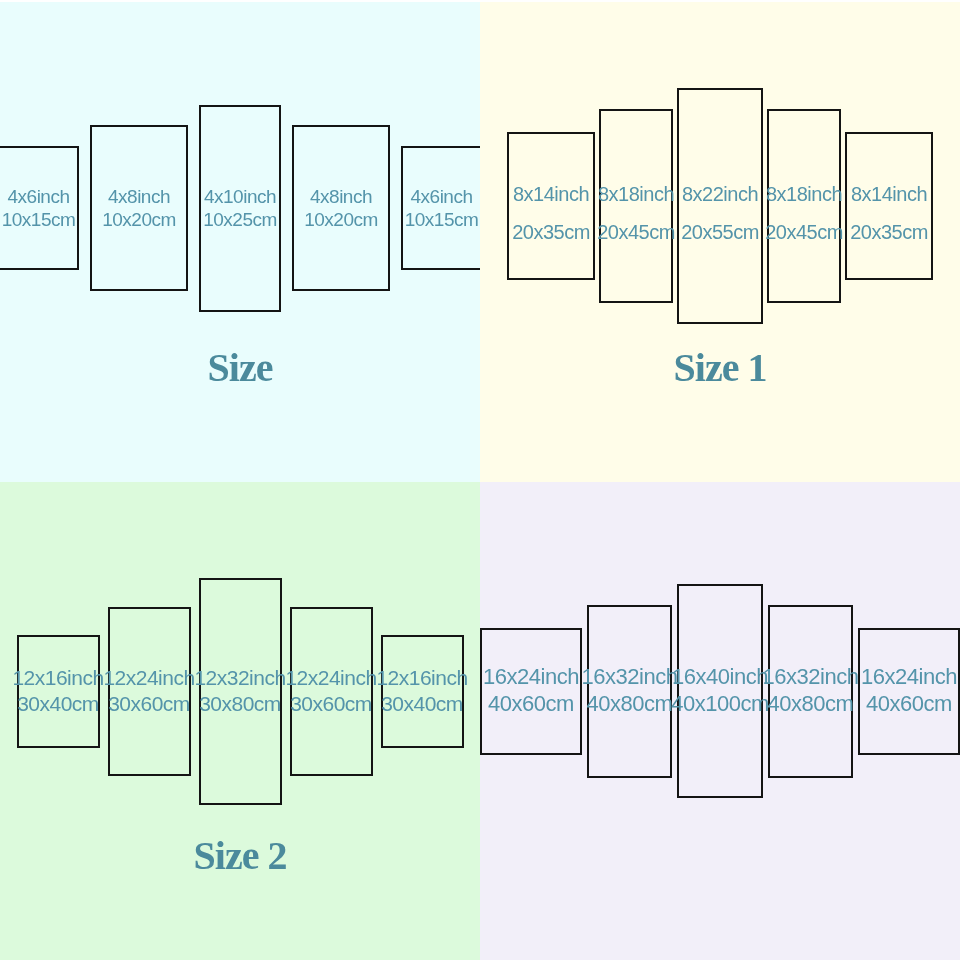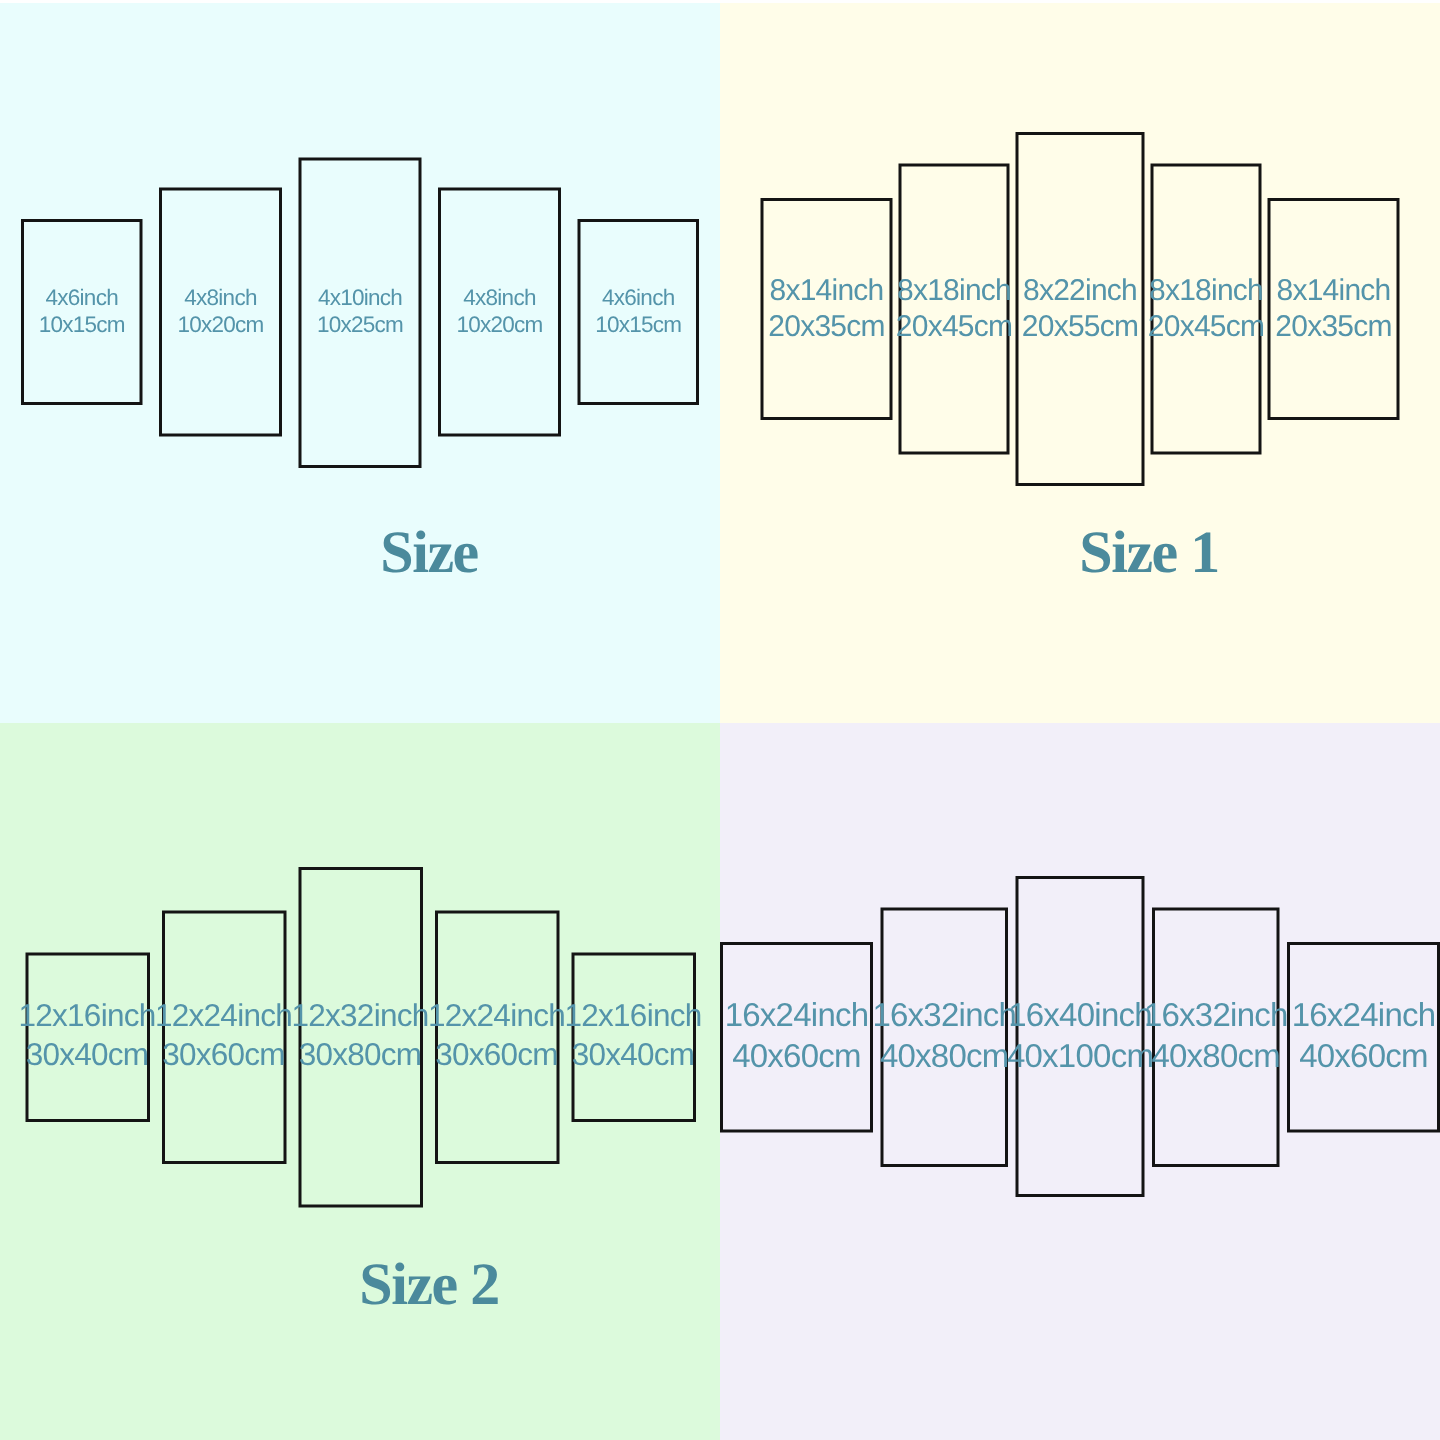--- a/index.html
+++ b/index.html
@@ -34,28 +34,28 @@
     display: flex; flex-direction: column;
     justify-content: center; align-items: center;
     flex: 0 0 auto;
   }
   .panel span {
     white-space: nowrap;
     color: #5494aa;
     letter-spacing: -0.5px;
     line-height: 1.22;
   }
-  .q-tl .panel span { font-size: 15px; }
-  .q-tr .panel span { font-size: 20px; }
+  .q-tl .panel span { font-size: 19px; }
+  .q-tr .panel span { font-size: 20px; margin-top: 14px; }
   .q-bl .panel span { font-size: 21px; }
   .q-br .panel span { font-size: 22px; }
 
   
   .q-tl .panel:nth-child(1), .q-tl .panel:nth-child(5) { width: 81px; height: 124px; }
-  .q-tl .panel:nth-child(2), .q-tl .panel:nth-child(4) { width: 82px; height: 166px; }
+  .q-tl .panel:nth-child(2), .q-tl .panel:nth-child(4) { width: 98px; height: 166px; }
   .q-tl .panel:nth-child(3)                            { width: 82px; height: 207px; }
 
   .q-tr .panel:nth-child(1), .q-tr .panel:nth-child(5) { width: 88px; height: 148px; }
   .q-tr .panel:nth-child(2), .q-tr .panel:nth-child(4) { width: 74px; height: 194px; }
   .q-tr .panel:nth-child(3)                            { width: 86px; height: 236px; }
 
   .q-bl .panel:nth-child(1), .q-bl .panel:nth-child(5) { width: 83px; height: 113px; }
   .q-bl .panel:nth-child(2), .q-bl .panel:nth-child(4) { width: 83px; height: 169px; }
   .q-bl .panel:nth-child(3)                            { width: 83px; height: 227px; }
 
@@ -66,21 +66,20 @@
   .quadrant-title {
     position: absolute; left: 0; width: 100%;
     margin: 0;
     text-align: center;
     font-family: "Liberation Serif", serif;
     font-weight: bold;
     font-size: 40px;
     line-height: 1.2;
     color: #4b8a9c;
     letter-spacing: -1px;
-    padding-left: 46px;
   }
   .q-tl .quadrant-title, .q-tr .quadrant-title { top: 342px; }
   .q-bl .quadrant-title, .q-br .quadrant-title { top: 350px; }
 </style>
 </head>
 <body>
 
 <div class="canvas">
 
   <section class="quadrant q-tl">

